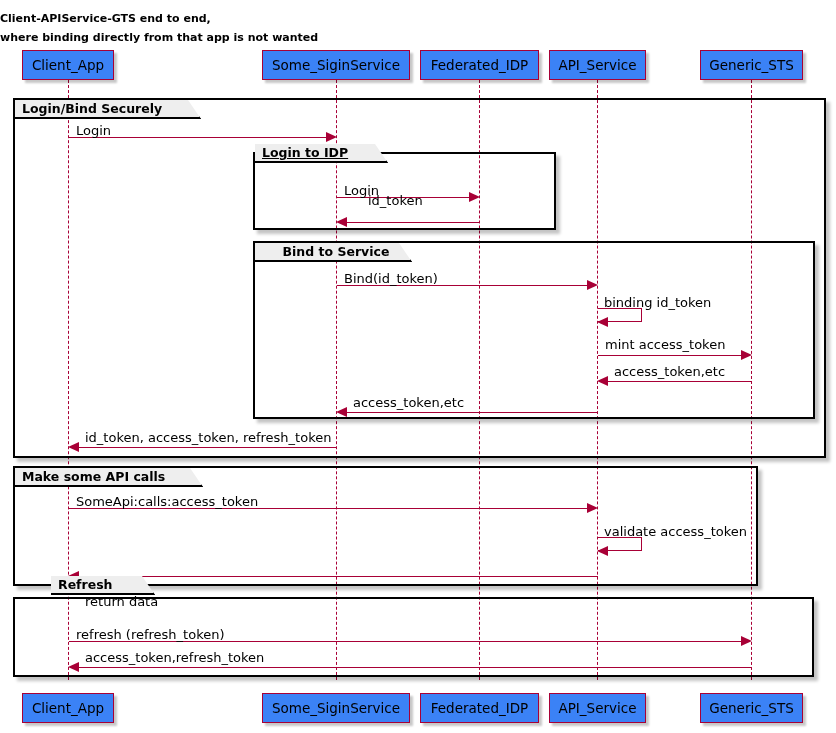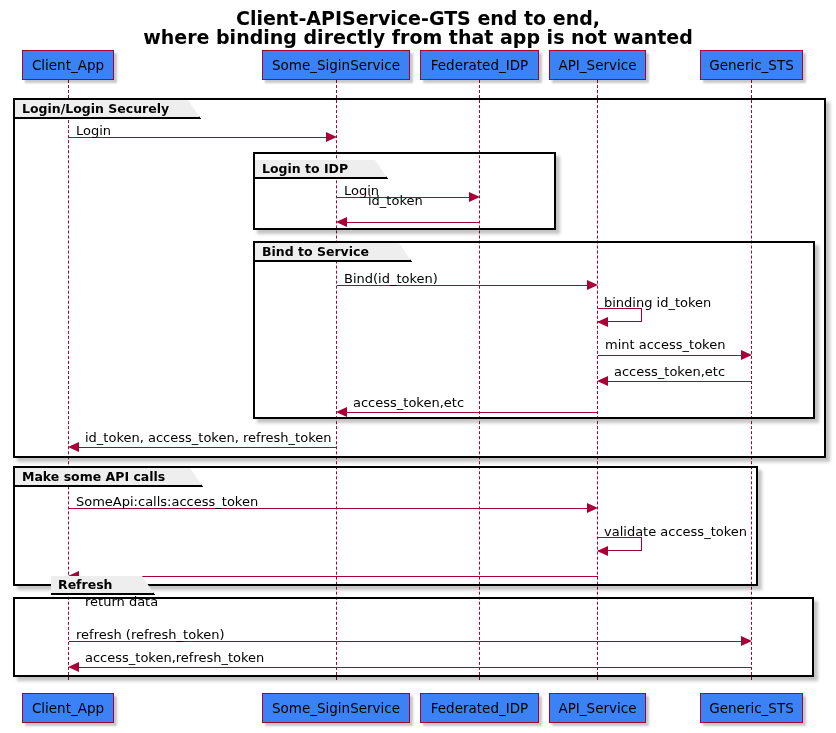--- a/index.html
+++ b/index.html
@@ -19,22 +19,22 @@
     height: 733px;
     background: #FFFFFF;
   }
 
   
   .title {
     position: absolute;
     left: 0;
     top: 9px;
     width: 836px;
-    text-align: center;
-    font-size: 19px;
+    text-align: left;
+    font-size: 11px;
     font-weight: bold;
     color: #000000;
     line-height: 19px;
     letter-spacing: 0px;
   }
 
   
   .participant {
     position: absolute;
     box-sizing: border-box;
@@ -135,39 +135,39 @@
   <div class="lifeline" style="left:597px; top:80px;  height:600px;"></div>
   <div class="lifeline" style="left:751px; top:80px;  height:600px;"></div>
 
   <div class="participant" style="left:22px;  top:50px; width:92px;">Client_App</div>
   <div class="participant" style="left:262px; top:50px; width:148px;">Some_SiginService</div>
   <div class="participant" style="left:420px; top:50px; width:119px;">Federated_IDP</div>
   <div class="participant" style="left:549px; top:50px; width:97px;">API_Service</div>
   <div class="participant" style="left:700px; top:50px; width:103px;">Generic_STS</div>
 
   <div class="groupbox" style="left:13px; top:98px; width:813px; height:360px;"></div>
-  <div class="grouphdr" style="left:15px; top:100px; width:186px;">Login/Login Securely</div>
+  <div class="grouphdr" style="left:15px; top:100px; width:186px;">Login/Bind Securely</div>
 
   <div class="msgline" style="left:69px; top:137px; width:259px;"></div>
   <div class="arrowhead arrow-right" style="left:326px; top:132px;"></div>
   <div class="msglabel" style="left:76px; top:123px;">Login</div>
 
   <div class="groupbox" style="left:253px; top:152px; width:303px; height:78px;"></div>
-  <div class="grouphdr" style="left:255px; top:160px; width:133px;">Login to IDP</div>
+  <div class="grouphdr" style="left:255px; top:144px; width:133px;text-decoration:underline;">Login to IDP</div>
 
   <div class="msgline" style="left:337px; top:197px; width:134px;"></div>
   <div class="arrowhead arrow-right" style="left:469px; top:192px;"></div>
   <div class="msglabel" style="left:344px; top:183px;">Login</div>
 
   <div class="msgline" style="left:345px; top:222px; width:135px;"></div>
   <div class="arrowhead arrow-left" style="left:336px; top:217px;"></div>
   <div class="msglabel" style="left:352px; top:193px;margin-left:16px;">id_token</div>
 
   <div class="groupbox" style="left:253px; top:241px; width:562px; height:178px;"></div>
-  <div class="grouphdr" style="left:255px; top:243px; width:157px;">Bind to Service</div>
+  <div class="grouphdr" style="left:255px; top:243px; width:157px;text-align:center;">Bind to Service</div>
 
   <div class="msgline" style="left:337px; top:285px; width:252px;"></div>
   <div class="arrowhead arrow-right" style="left:587px; top:280px;"></div>
   <div class="msglabel" style="left:344px; top:271px;">Bind(id_token)</div>
 
   <div class="selfloop" style="left:598px; top:308px; width:44px; height:14px;"></div>
   <div class="arrowhead arrow-left" style="left:597px; top:317px;"></div>
   <div class="msglabel" style="left:604px; top:295px;">binding id_token</div>
 
   <div class="msgline" style="left:598px; top:355px; width:145px;"></div>

